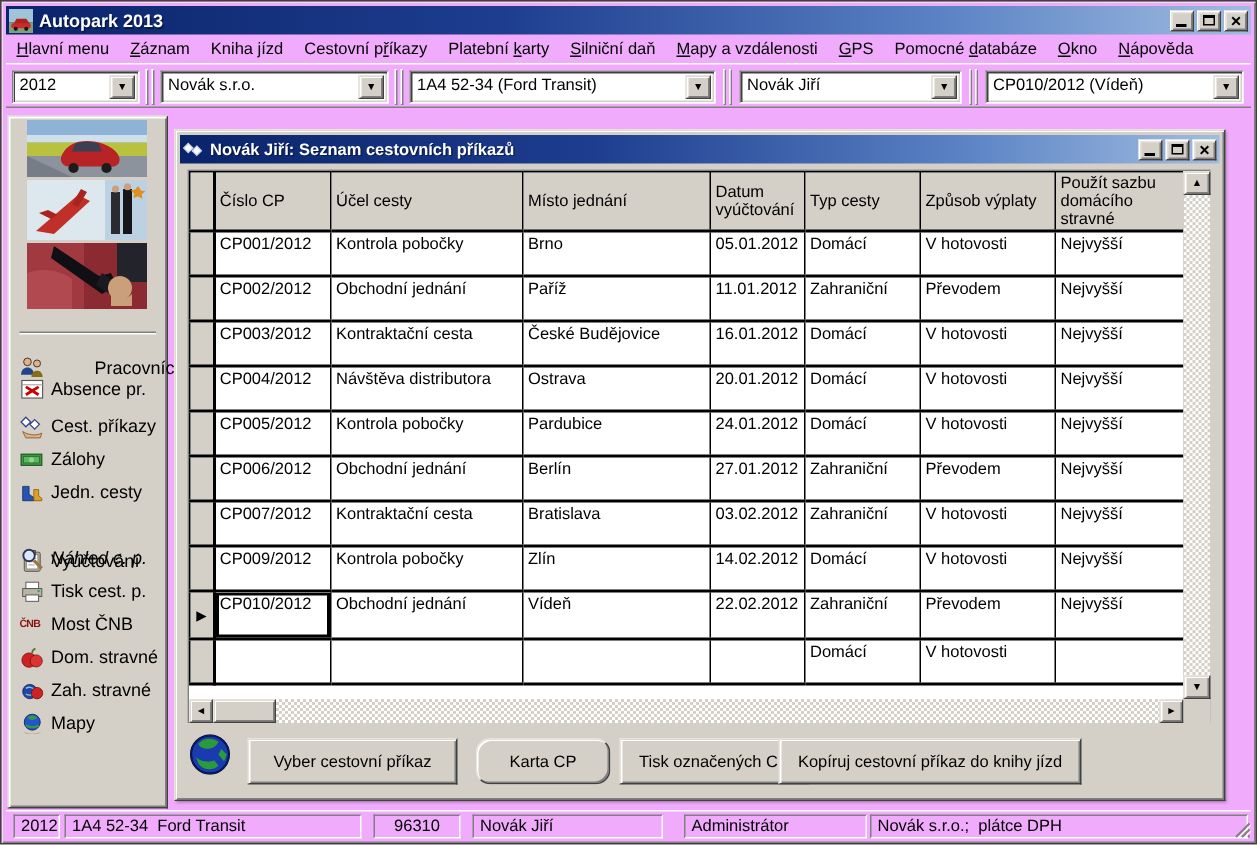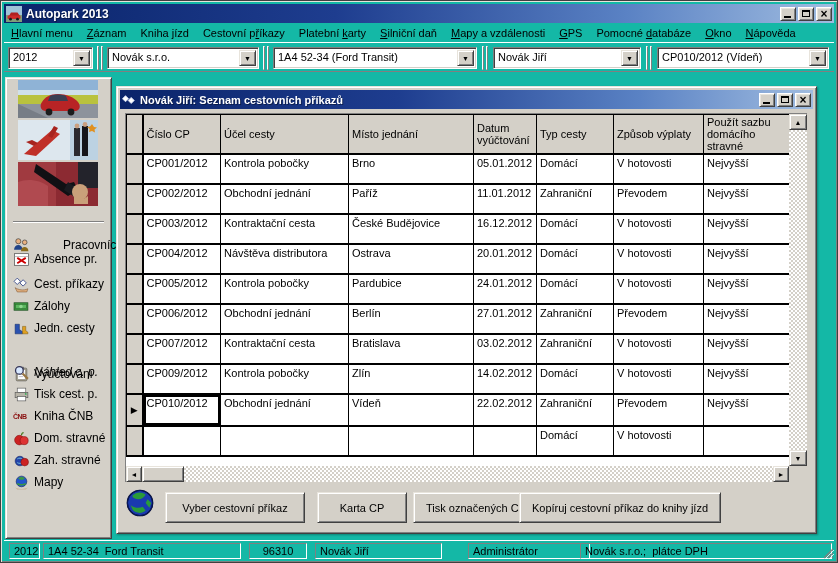--- a/index.html
+++ b/index.html
@@ -1,18 +1,18 @@
 <!DOCTYPE html>
 <html><head>
 <meta charset="utf-8">
 <style>
   * { box-sizing: border-box; margin: 0; padding: 0; }
   html,body { width:838px; height:563px; overflow:hidden; }
   body { font-family:"Liberation Sans", sans-serif; font-size:11px; color:#000; background:#808080; }
-  .app { position:relative; width:838px; height:563px; background:#14b8a6;
+  .app { position:relative; width:838px; height:563px; background:#f0abfc;
          border:1px solid #404040; box-shadow: inset 1px 1px 0 #e8e4dc, inset -1px -1px 0 #808080; }
 
   
   .raised  { border:1px solid; border-color:#e8e4dc #404040 #404040 #e8e4dc;
              box-shadow: inset 1px 1px 0 #fff, inset -1px -1px 0 #808080; background:#d4d0c8; }
   .sunken  { border:1px solid; border-color:#808080 #fff #fff #808080;
              box-shadow: inset 1px 1px 0 #404040, inset -1px -1px 0 #d4d0c8; }
 
   
   .titlebar { position:absolute; left:3px; top:3px; right:3px; height:19px;
@@ -277,21 +277,21 @@
       <svg class="sicon" viewBox="0 0 16 16">
         <rect x="4" y="2" width="8" height="4" fill="#fff" stroke="#555" stroke-width=".6"></rect>
         <rect x="2" y="6" width="12" height="5" fill="#b8b4a8" stroke="#555" stroke-width=".6"></rect>
         <rect x="4" y="10" width="8" height="4" fill="#fff" stroke="#555" stroke-width=".6"></rect>
         <circle cx="12" cy="7.5" r=".8" fill="#3a5"></circle>
       </svg>
       <span>Tisk cest. p.</span>
     </div>
     <div class="side-item" style="top:327px;">
       <span class="cnb-txt">ČNB</span>
-      <span>Kniha ČNB</span>
+      <span>Most ČNB</span>
     </div>
     <div class="side-item" style="top:349px;">
       <svg class="sicon" viewBox="0 0 16 16">
         <circle cx="6" cy="9.5" r="4.5" fill="#cc2222" stroke="#7a1010" stroke-width=".5"></circle>
         <circle cx="10.5" cy="10" r="3.8" fill="#dd3333" stroke="#7a1010" stroke-width=".5"></circle>
         <path d="M8 5C8 3.5 9 2.5 10 2.5" stroke="#4a7a20" stroke-width="1.2" fill="none"></path>
       </svg>
       <span>Dom. stravné</span>
     </div>
     <div class="side-item" style="top:371px;">
@@ -377,21 +377,21 @@
             <td>11.01.2012</td>
             <td>Zahraniční</td>
             <td>Převodem</td>
             <td>Nejvyšší</td>
           </tr>
           <tr>
             <td class="sel"></td>
             <td>CP003/2012</td>
             <td>Kontraktační cesta</td>
             <td>České Budějovice</td>
-            <td>16.12.2012</td>
+            <td>16.01.2012</td>
             <td>Domácí</td>
             <td>V hotovosti</td>
             <td>Nejvyšší</td>
           </tr>
           <tr>
             <td class="sel"></td>
             <td>CP004/2012</td>
             <td>Návštěva distributora</td>
             <td>Ostrava</td>
             <td>20.01.2012</td>
@@ -487,37 +487,37 @@
     <svg class="globe" viewBox="0 0 32 32">
       <circle cx="16" cy="16" r="13.5" fill="#1a3ab0" stroke="#050b30" stroke-width="1.5"></circle>
       <path d="M8 8c4-4 10-4 14-1-2 5-8 6-12 4-1.5-.8-2.5-2-2-3z" fill="#2a9a3a"></path>
       <path d="M6 18c3 3 9 4 13 2l3 4c-4 4-11 3-14-1z" fill="#2a9a3a"></path>
       <path d="M24 12l4 4-2 5-4-5z" fill="#2a9a3a"></path>
       <ellipse cx="16" cy="16" rx="13.5" ry="13.5" fill="none" stroke="#0a1a60" stroke-width="1"></ellipse>
     </svg>
     <div class="act-btn raised" style="left:48px; width:140px;">
         <span>Vyber cestovní příkaz</span>
       </div>
-    <div class="act-btn raised" style="left:200px; width:90px;">
+    <div class="act-btn raised" style="left:200px; width:90px;border-radius:10px;">
         <span>Karta CP</span>
       </div>
     <div class="act-btn raised" style="left:296px; width:126px;">
         <span>Tisk označených CP</span>
       </div>
     <div class="act-btn raised" style="left:402px; width:202px;">
         <span>Kopíruj cestovní příkaz do knihy jízd</span>
       </div>
   </div>
 
   <div class="statusbar">
     <span class="sp" style="left:5px; width:31px; text-align:center;">2012</span>
     <span class="sp" style="left:39px; width:198px;">1A4 52-34  Ford Transit</span>
     <span class="sp" style="left:245px; width:58px; text-align:center;">96310</span>
     <span class="sp" style="left:311px; width:127px;">Novák Jiří</span>
-    <span class="sp" style="left:464px; width:122px;">Administrátor</span>
+    <span class="sp" style="left:452px; width:122px;">Administrátor</span>
     <span class="sp" style="left:576px; width:252px;">Novák s.r.o.;  plátce DPH</span>
     <svg class="grip" viewBox="0 0 12 12">
       <path d="M11 2L2 11M11 6L6 11M11 10l-1 1" stroke="#808080" stroke-width="1.4"></path>
       <path d="M12 3L3 12M12 7L7 12" stroke="#fff" stroke-width=".8"></path>
     </svg>
   </div>
 
 </div>
 
 </body></html>

